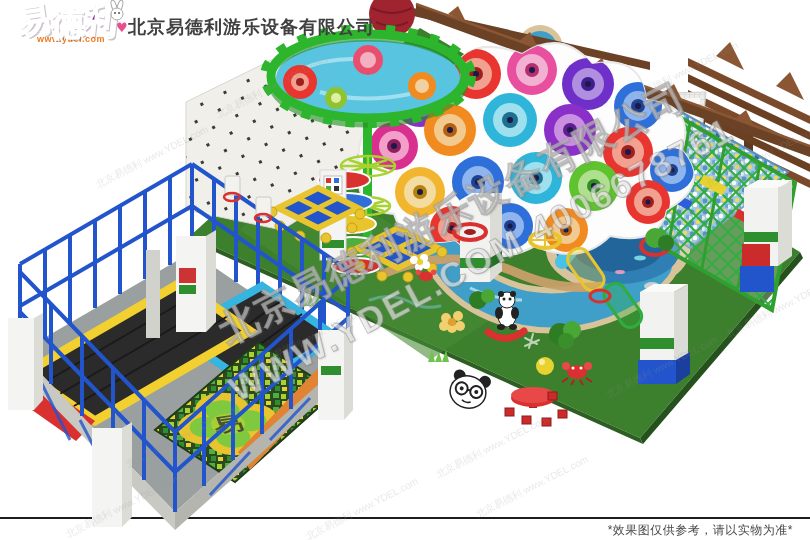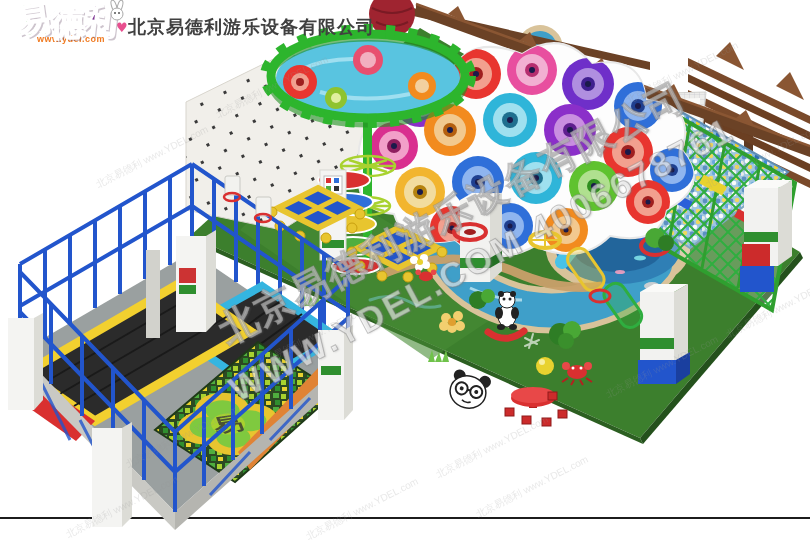--- a/index.html
+++ b/index.html
@@ -623,14 +623,15 @@
       <ellipse cx="8" cy="6" rx="2.4" ry="6" fill="#fff" stroke="#aaa" stroke-width="1" transform="rotate(-18 8 6)"></ellipse>
       <ellipse cx="14" cy="6" rx="2.4" ry="6" fill="#fff" stroke="#aaa" stroke-width="1" transform="rotate(16 14 6)"></ellipse>
       <circle cx="11" cy="14" r="6" fill="#fff" stroke="#aaa" stroke-width="1"></circle>
       <circle cx="9" cy="13" r="1" fill="#555"></circle>
         <circle cx="13" cy="13" r="1" fill="#555"></circle>
     </svg>
     <div class="logo-url">www.ydel.com</div>
   </div>
   <div class="company-name">北京易德利游乐设备有限公司</div>
 
+  <div class="disclaimer">*效果图仅供参考，请以实物为准*</div>
 
 </div>
 
 </body></html>

